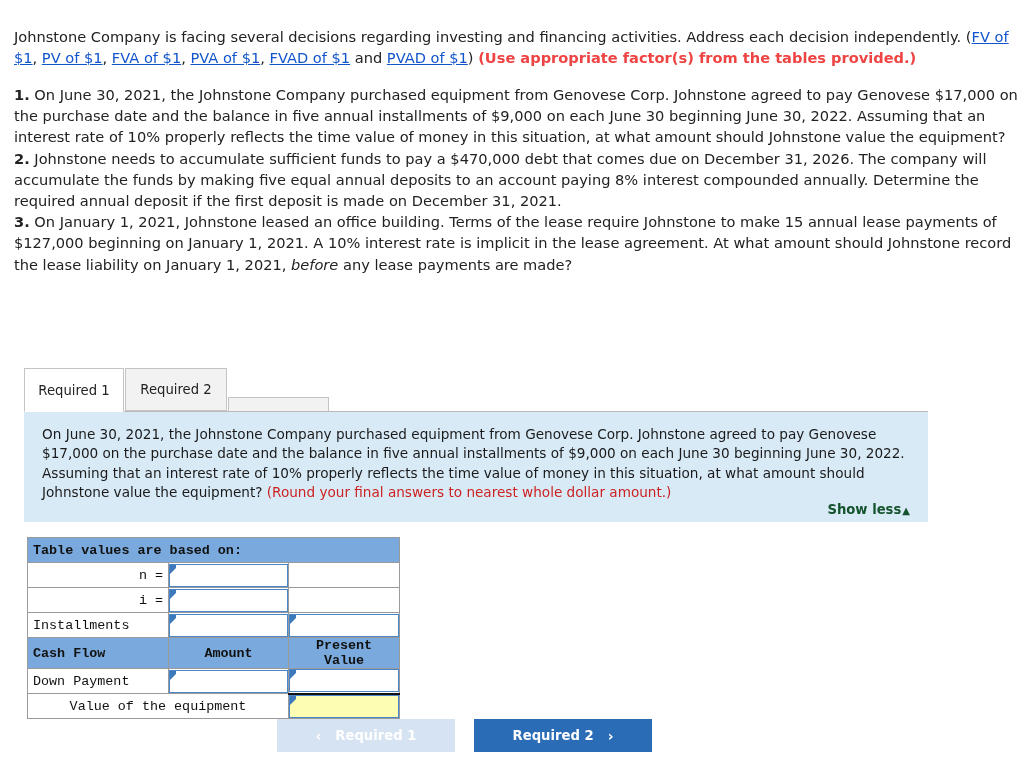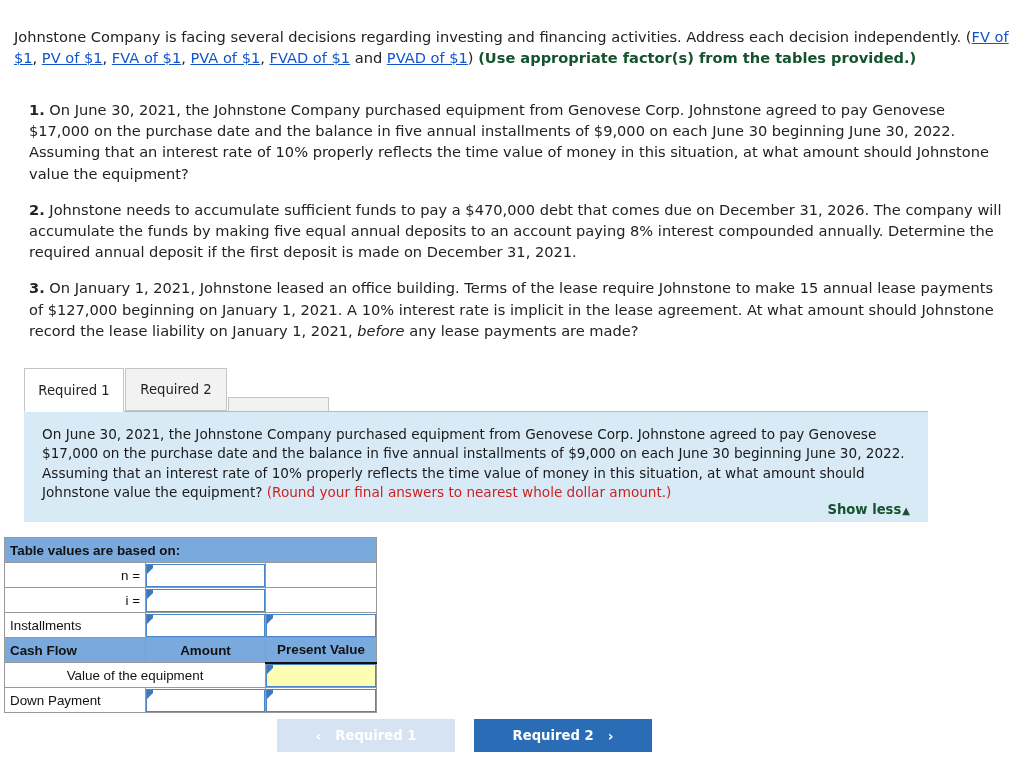--- a/index.html
+++ b/index.html
@@ -19,31 +19,31 @@
     left: 14px; top: 26px; width: 1000px;
     font-size: 14.6px;
     line-height: 21px;
     color: #222;
   }
   .intro a, .lnk {
     color: #1155cc;
     text-decoration: underline;
     cursor: pointer;
   }
-  .redbold { color: #14532d; font-weight: bold; }
+  .redbold { color: #ef4444; font-weight: bold; }
 
   
   .questions {
     position: absolute;
     left: 14px; top: 84px; width: 1004px;
     font-size: 14.6px;
     line-height: 21.2px;
     color: #222;
   }
-  .questions p { margin: 15px; }
+  .questions p { margin: 0; }
   .qnum { font-weight: bold; }
   .ital { font-style: italic; }
 
   
   .banner {
     position: absolute;
     left: 24px; top: 298px;
     width: 904px; height: 60px;
     background: #e0e0e0;
     display: flex;
@@ -114,25 +114,25 @@
     font-weight: bold;
     color: #14532d;
     cursor: pointer;
     white-space: nowrap;
   }
   .showless .caret { font-size: 10px; margin-left: 1px; }
 
   
   .ansTable {
     position: absolute;
-    left: 4px; top: 537px;
+    left: 27px; top: 537px;
     border-collapse: collapse;
     table-layout: fixed;
     font-size: 13.4px;
-    font-family: Liberation Sans, sans-serif;
+    font-family: Liberation Mono, monospace;
   }
   .ansTable td {
     border: 1px solid #9a9a9a;
     height: 25px;
     padding: 0 5px;
     vertical-align: middle;
     background: #ffffff;
     color: #111;
   }
   .c1 { width: 141px; }
@@ -262,32 +262,32 @@
       <td class="c3 incell">
         <div class="inbox"><span class="flag"></span><span></span></div>
       </td>
     </tr>
     <tr>
       <td class="c1 hdr">Cash Flow</td>
       <td class="c2 hdr hdr-center">Amount</td>
       <td class="c3 hdr hdr-center">Present Value</td>
     </tr>
     <tr>
+      <td class="c1">Down Payment</td>
+      <td class="c2 incell">
+        <div class="inbox"><span class="flag"></span><span></span></div>
+      </td>
+      <td class="c3 incell">
+        <div class="inbox"><span class="flag"></span><span></span></div>
+      </td>
+    </tr>
+    <tr>
       <td class="c1 centeral" colspan="2">Value of the equipment</td>
       <td class="c3 incell topbar-dark">
         <div class="inbox yellow"><span class="flag"></span><span></span></div>
-      </td>
-    </tr>
-    <tr>
-      <td class="c1">Down Payment</td>
-      <td class="c2 incell">
-        <div class="inbox"><span class="flag"></span><span></span></div>
-      </td>
-      <td class="c3 incell">
-        <div class="inbox"><span class="flag"></span><span></span></div>
       </td>
     </tr>
   </tbody>
     </table>
 
   <div class="navbtns">
     <div class="navbtn prev">
       <span class="chev left">‹</span>
         <span>Required 1</span>
     </div>

